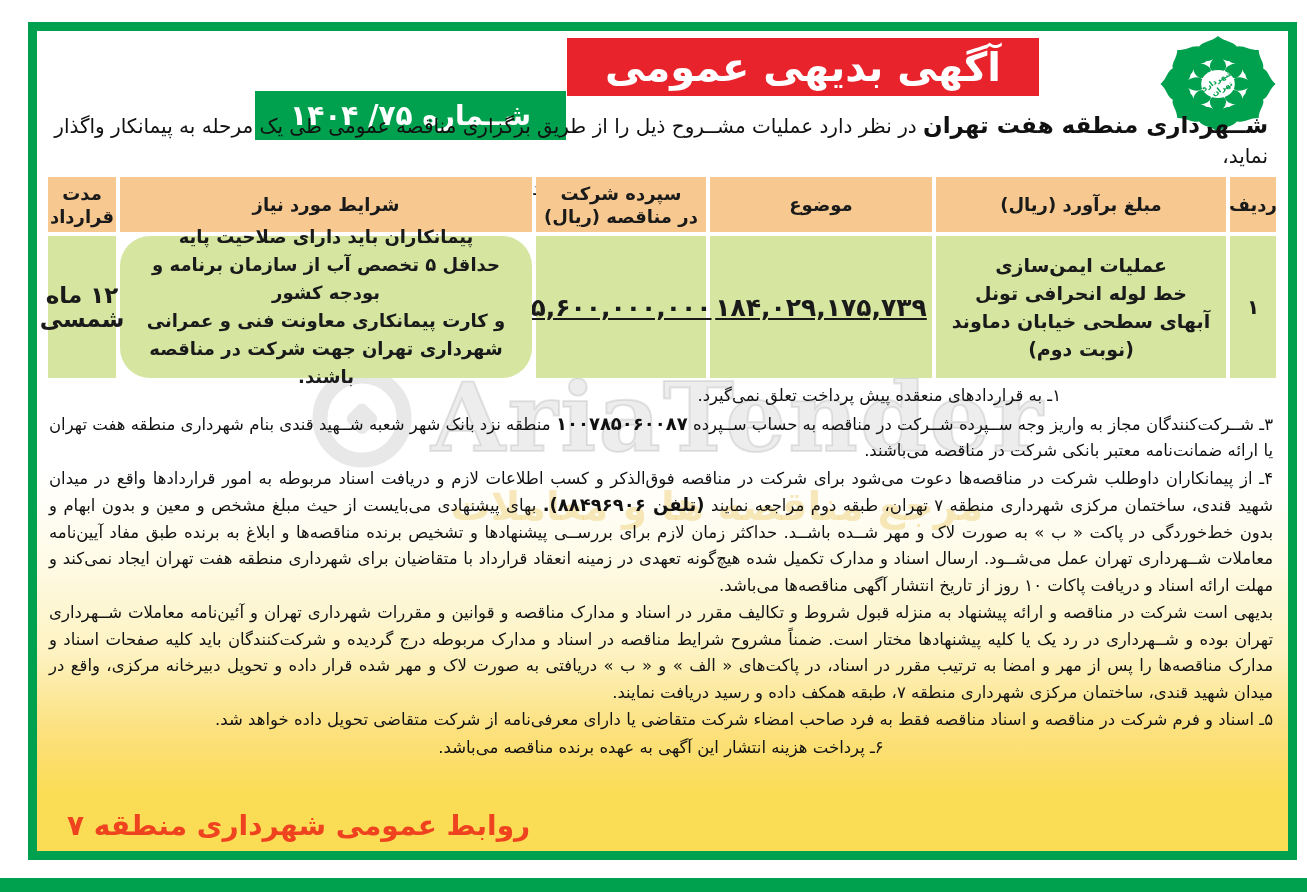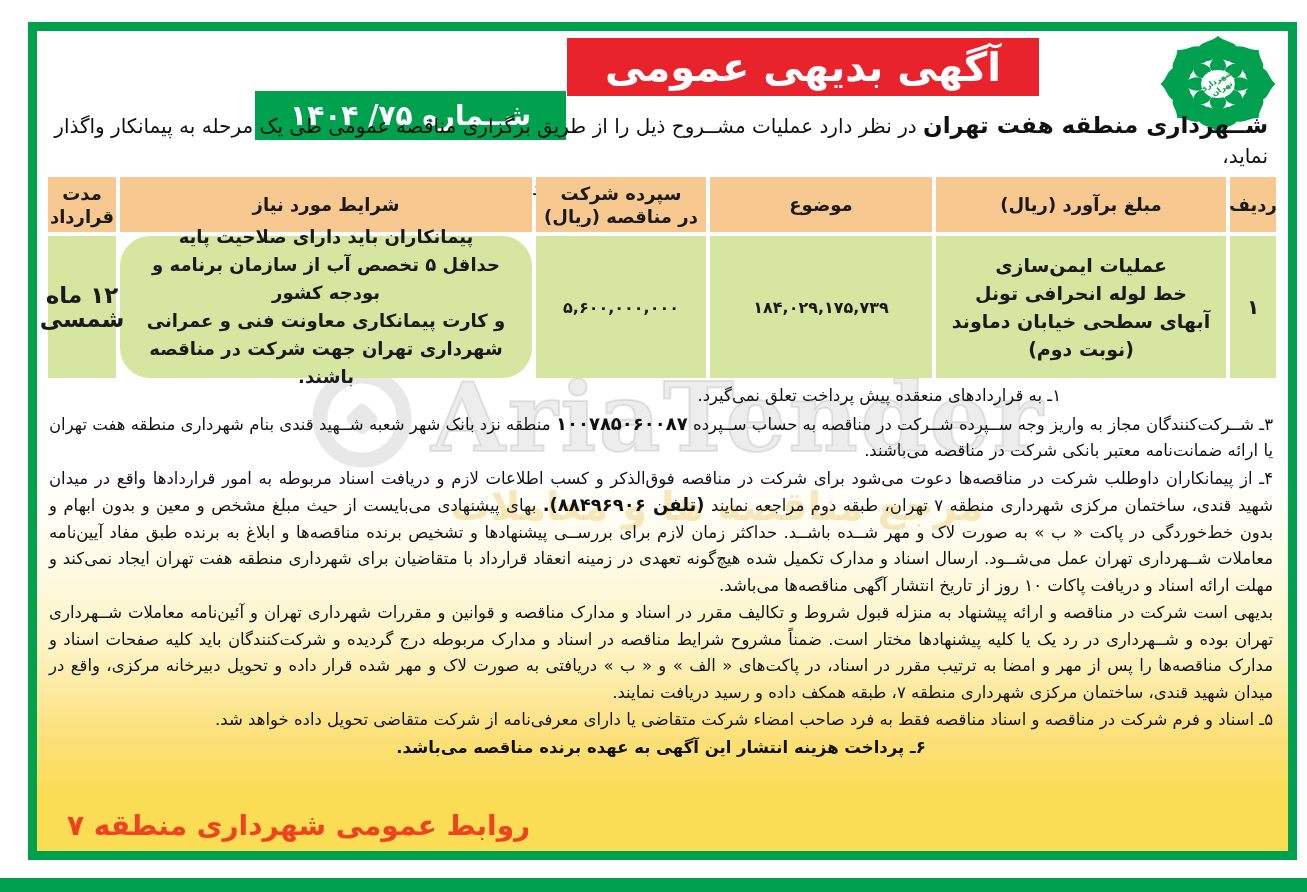--- a/index.html
+++ b/index.html
@@ -35,29 +35,29 @@
   
   .table { position:absolute; top:146px; left:11px; right:12px; z-index:1;
            display:grid; grid-template-columns:46px 290px 222px 170px 412px 68px;
            grid-template-rows:55px 142px; gap:4px; direction:rtl; }
   .th, .td { display:flex; align-items:center; justify-content:center; text-align:center;
              white-space:pre-line; color:#1a1a1a; }
   .th { background:#f7c990; font-weight:bold; font-size:18px; line-height:23px; }
   .td { background:#d6e6a0; font-weight:bold; }
   .td-radif { font-size:20px; }
   .td-subject { font-size:19px; line-height:28px; }
-  .td-num { font-size:16px; letter-spacing:1px; }
+  .td-num { font-size:25px; letter-spacing:1px;text-decoration:underline; }
   .td-cond { font-size:18px; line-height:28px; padding:0 4px;border-radius:30px; }
   .td-dur { font-size:23px; line-height:24px; }
 
   
   .notes { position:absolute; top:352px; left:12px; right:15px; z-index:1; font-size:16.5px; color:#111; }
   .note { text-align:justify; text-align-last:right; line-height:26.5px; margin-bottom:1px; }
   .note-1 { margin-right:212px; }
-  .note-6 { text-align:center; text-align-last:center;font-weight:bold; }
+  .note-6 { text-align:center; text-align-last:center; }
   .link { font-weight:bold; text-decoration:underline; direction:ltr; unicode-bidi:embed;
           font-size:18px; color:#000; cursor:pointer; }
   .bnum { font-weight:bold; font-size:18px; letter-spacing:0.5px; }
 
   .signature { position:absolute; left:30px; top:778px; z-index:2; font-size:28px; font-weight:bold;
                color:#ef4320; letter-spacing:0.5px;text-align:right; }
 </style>
 </head>
 <body>
 

